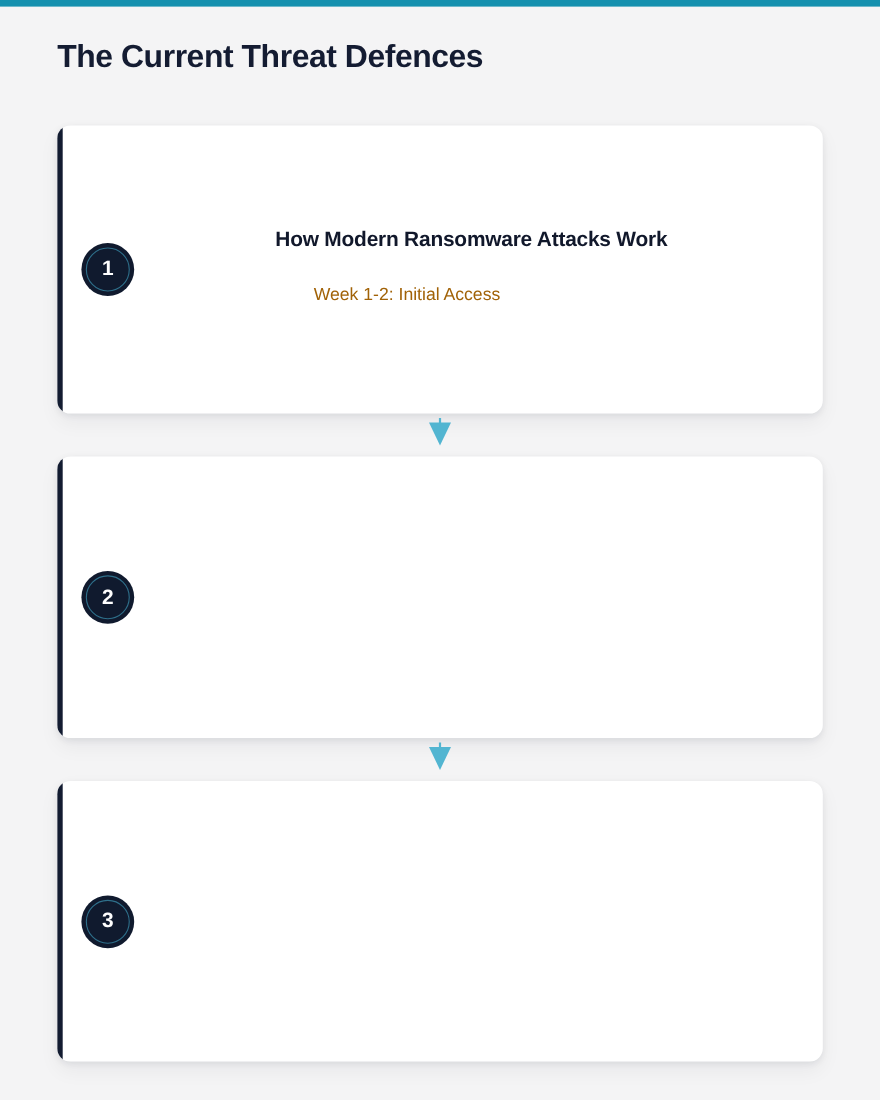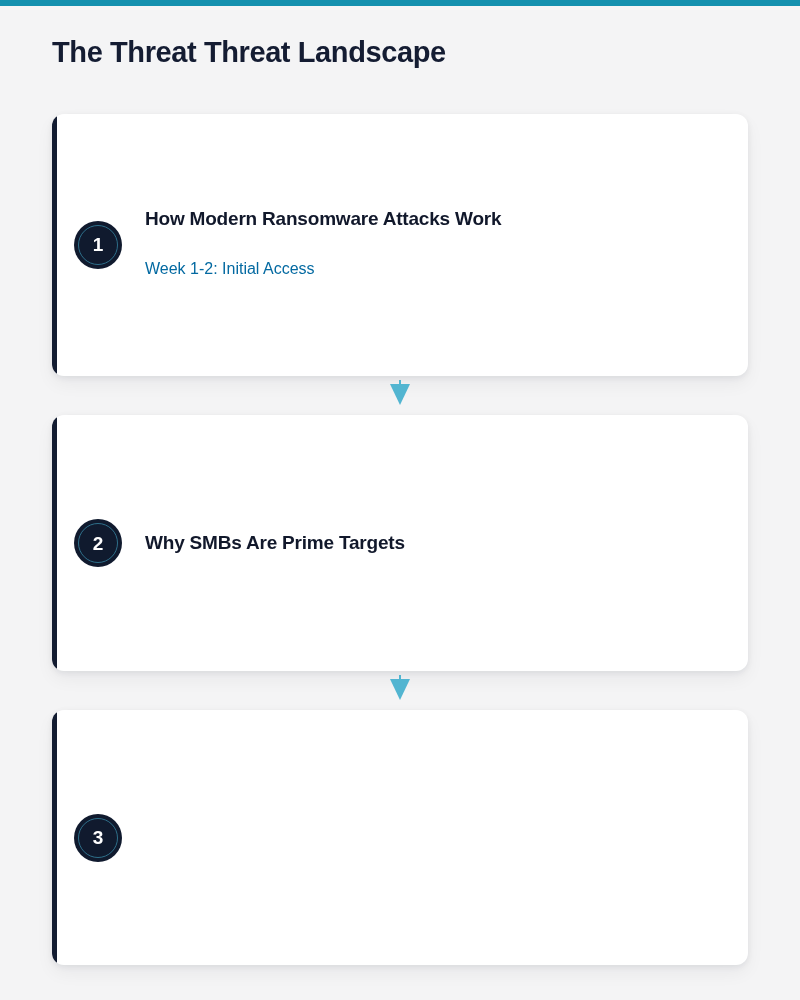--- a/index.html
+++ b/index.html
@@ -116,36 +116,37 @@
     color: #ffffff;
     font-size: 19px;
     font-weight: bold;
     line-height: 1;
   }
 
   
   .card-text {
     flex: 1 1 auto;
     min-width: 0;
+    text-align: center;
   }
 
   .card-title {
     font-size: 19px;
     color: #11182b;
     letter-spacing: -0.2px;
     line-height: 1.3;
   }
 
   .card-title.bold   { font-weight: bold; }
   .card-title.normal { font-weight: normal; color: #2c3445; }
 
   .card-desc {
     margin-top: 23px;
     font-size: 16px;
-    color: #0369a1;
+    color: #a16207;
     line-height: 1.72;
     max-width: 450px;
   }
 
   
   .connector {
     height: 39px;
     position: relative;
   }
 
@@ -169,21 +170,21 @@
     border-left: 10px solid transparent;
     border-right: 10px solid transparent;
     border-top: 21px solid #52b5d1;
   }
 </style>
 </head>
 <body>
 
 <div class="top-accent"></div>
 
-<h1 class="page-title">The Threat Threat Landscape</h1>
+<h1 class="page-title">The Current Threat Defences</h1>
 
 <div class="timeline">
 
   <div class="card card-1">
     <div class="card-accent"></div>
     <div class="card-body">
       <div class="step-badge">
         <span class="step-badge-num">1</span>
       </div>
       <div class="card-text">
@@ -198,21 +199,20 @@
     <div class="connector-head"></div>
   </div>
 
   <div class="card card-2">
     <div class="card-accent"></div>
     <div class="card-body">
       <div class="step-badge">
         <span class="step-badge-num">2</span>
       </div>
       <div class="card-text">
-        <div class="card-title bold">Why SMBs Are Prime Targets</div>
       </div>
     </div>
   </div>
 
   <div class="connector">
     <div class="connector-stem"></div>
     <div class="connector-head"></div>
   </div>
 
   <div class="card card-3">

